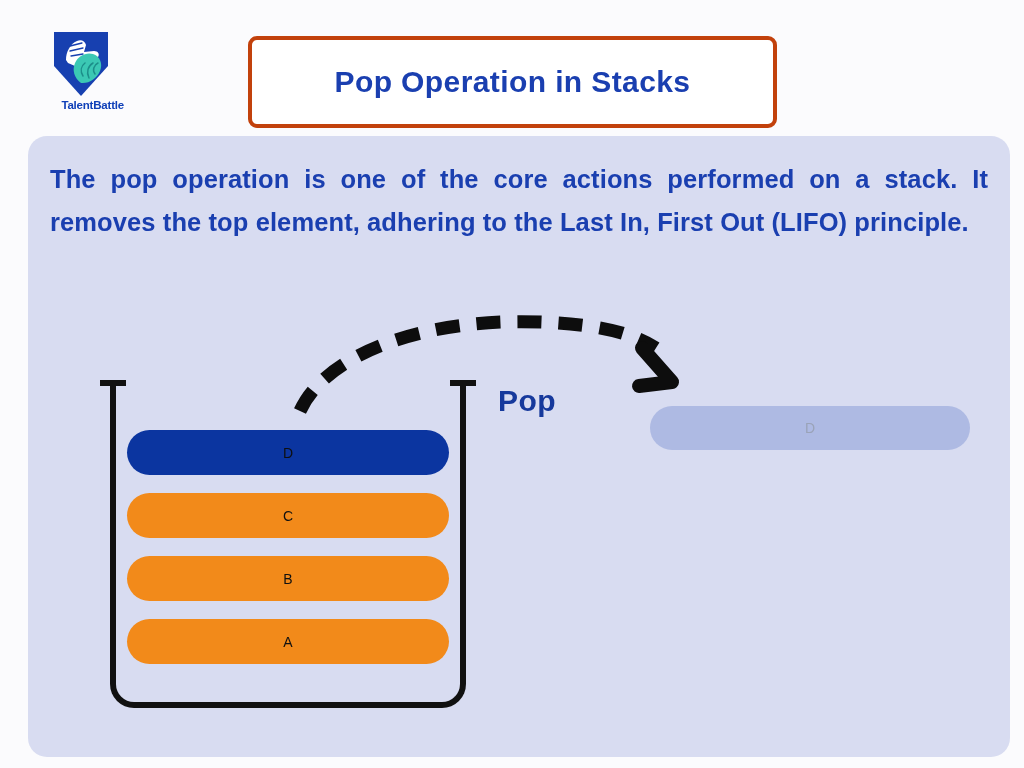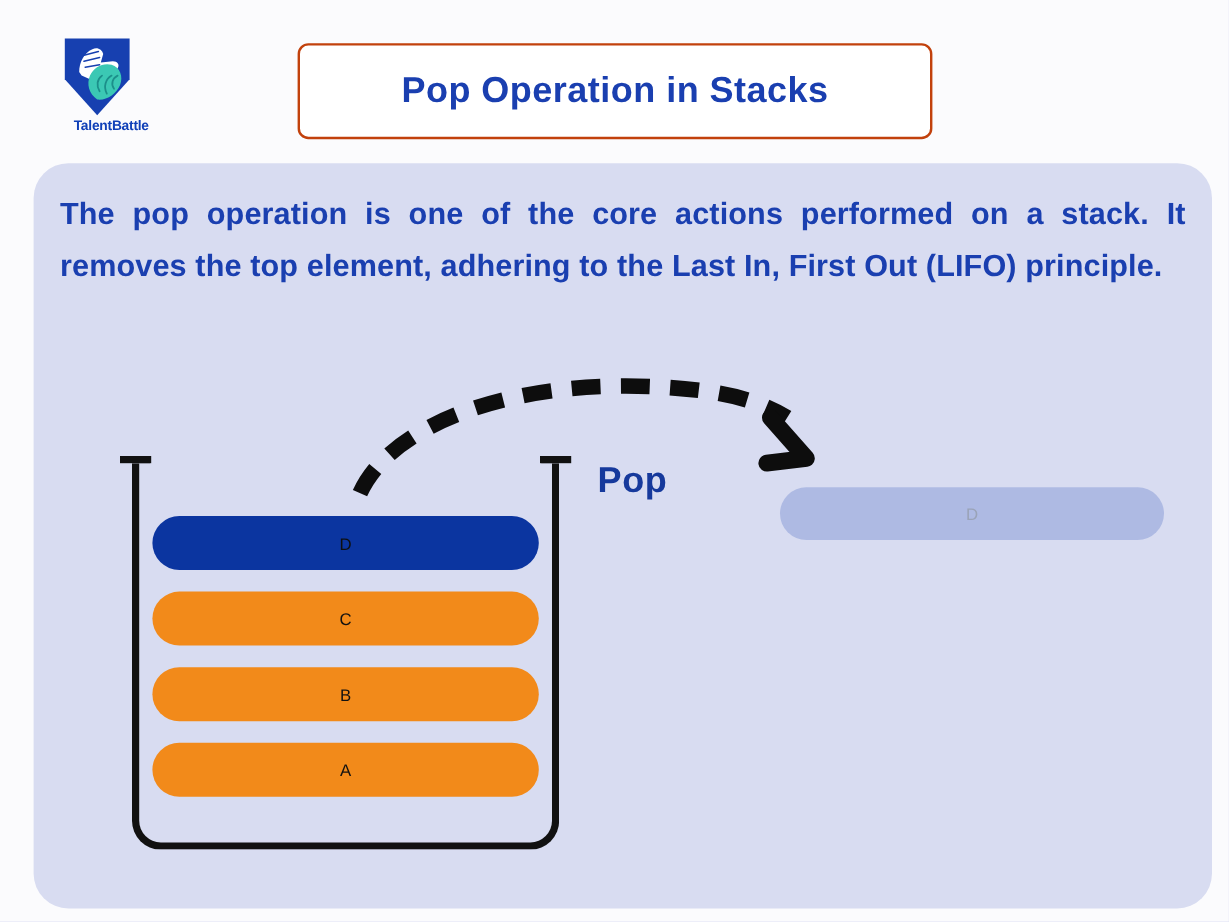--- a/index.html
+++ b/index.html
@@ -41,45 +41,45 @@
     color: #1040b8;
     letter-spacing: -0.2px;
     margin-top: 1px;
     line-height: 13px;
   }
   #title-box {
     position: absolute;
     left: 248px;
     top: 36px;
     width: 529px;
-    height: 80px;
+    height: 92px;
     box-sizing: border-box;
     background: #ffffff;
-    border: 2px solid #c2410c;
+    border: 4px solid #c2410c;
     border-radius: 9px;
     display: flex;
     align-items: center;
     justify-content: center;
   }
   #title-text {
     font-size: 30px;
     font-weight: bold;
     color: #1a3fb0;
     letter-spacing: 0.4px;
   }
 
   
   #panel {
     position: absolute;
     left: 28px;
     top: 136px;
     width: 982px;
     height: 621px;
     background: #d8dcf1;
-    border-radius: 29px;
+    border-radius: 19px;
   }
   #description {
     position: absolute;
     left: 22px;
     top: 22px;
     width: 938px;
     font-size: 25.5px;
     font-weight: bold;
     line-height: 43px;
     color: #1a3fb0;

